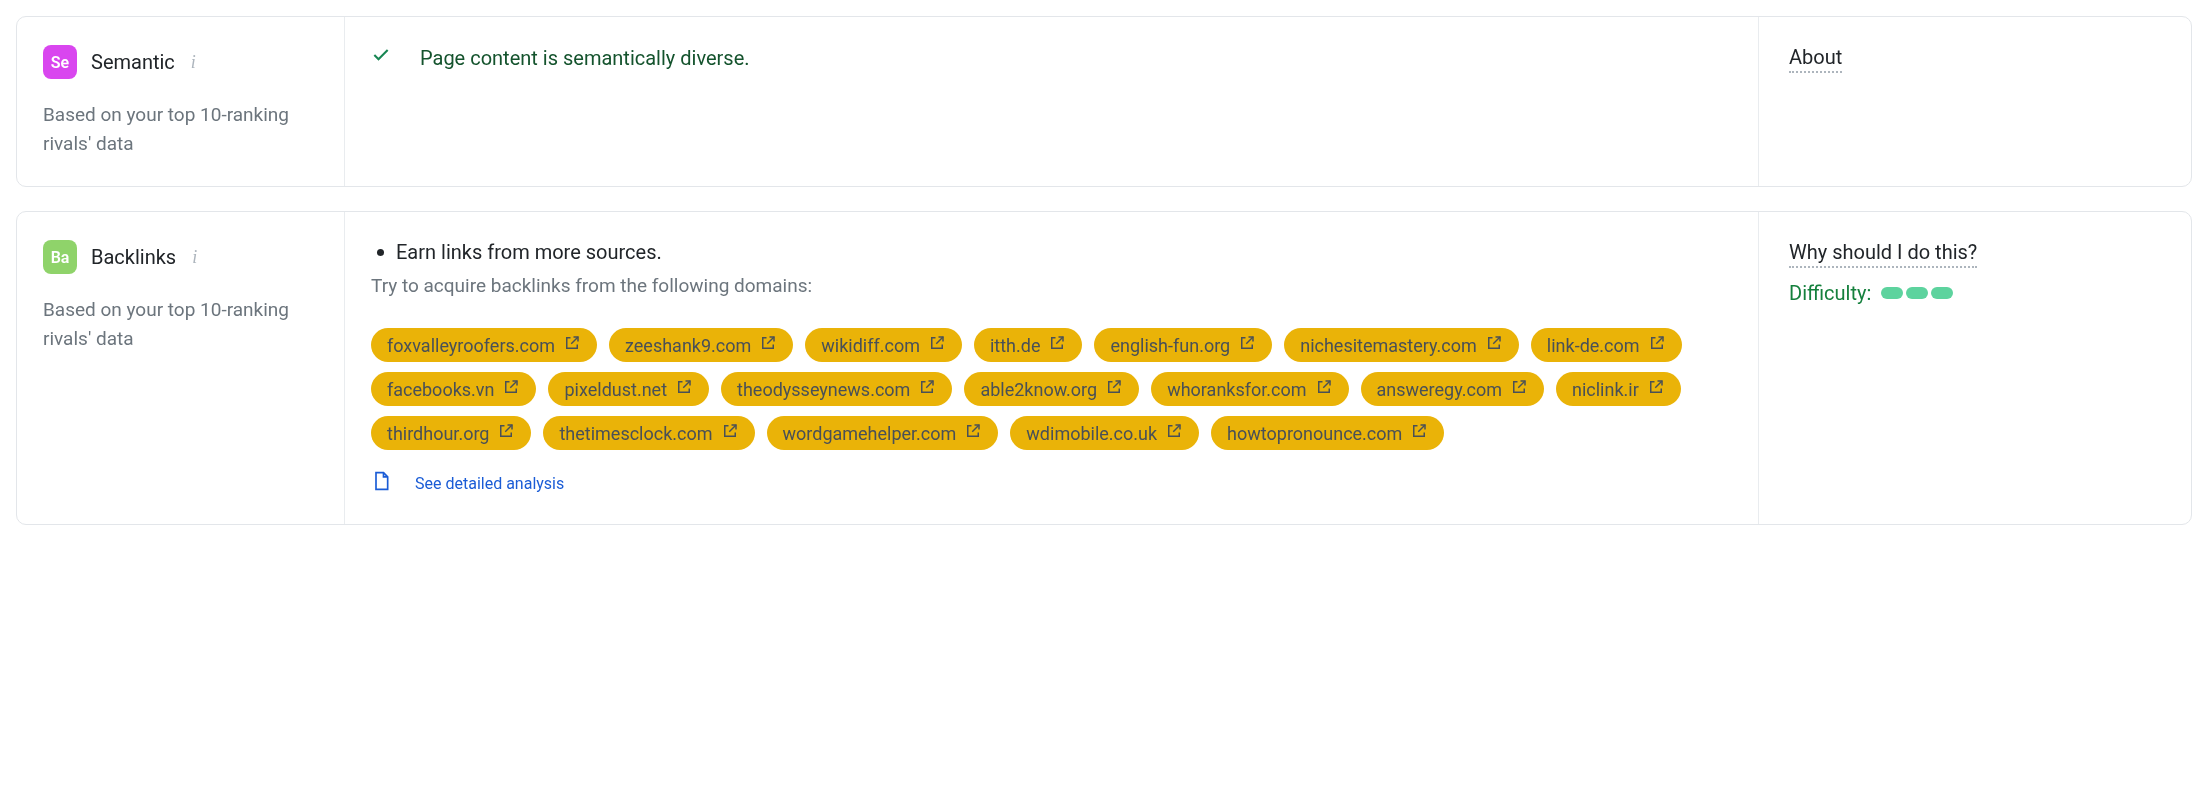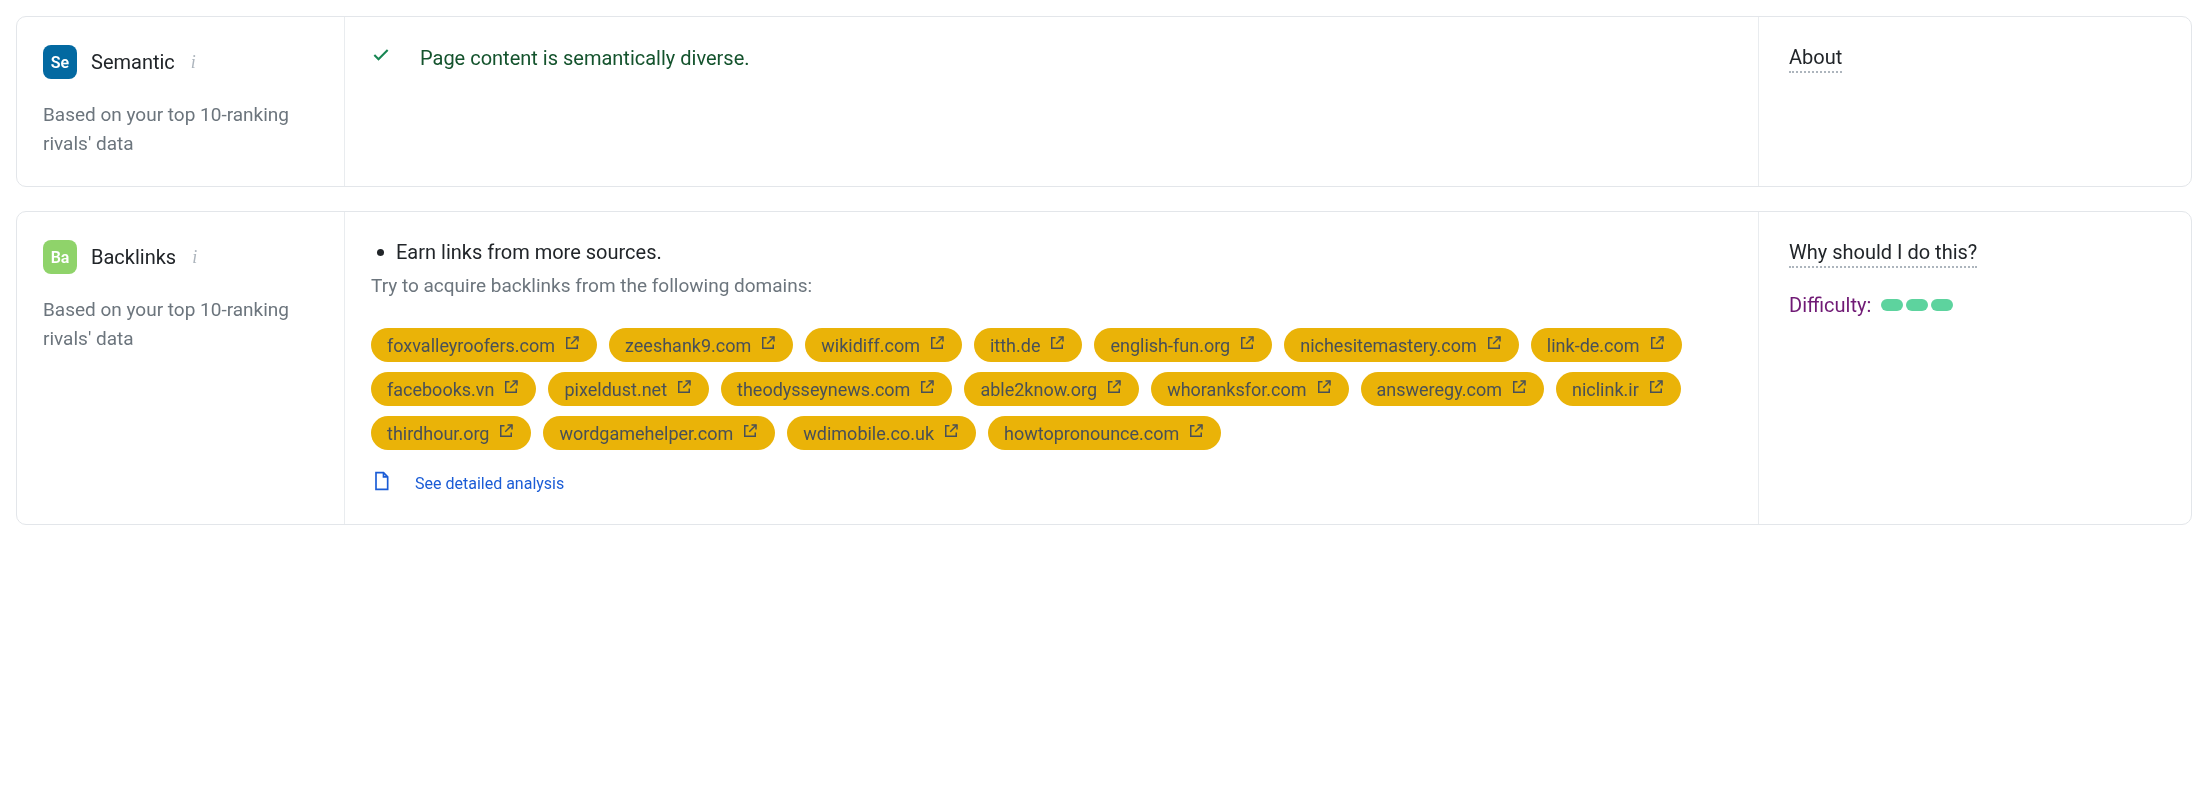--- a/index.html
+++ b/index.html
@@ -34,21 +34,21 @@
     align-items: center;
     justify-content: center;
     width: 34px;
     height: 34px;
     border-radius: 8px;
     font-weight: 600;
     font-size: 16px;
     color: #fff;
     vertical-align: middle;
   }
-  .badge-se { background: #0369a1; }
+  .badge-se { background: #d946ef; }
   .badge-ba { background: #8fd36a; }
   .header-row {
     display: flex;
     align-items: center;
     gap: 14px;
     margin-bottom: 22px;
   }
   .section-title {
     font-size: 20px;
     color: #212529;
@@ -126,22 +126,22 @@
     cursor: pointer;
   }
   .doc-icon svg {
     width: 20px; height: 22px; stroke: #1a5cd6; fill: none; stroke-width: 2;
   }
   .diff-row {
     display: flex;
     align-items: center;
     gap: 10px;
     font-size: 20px;
-    color: #701a75;
-    margin-top: 25px;
+    color: #15803d;
+    margin-top: 13px;
   }
   .diff-bars {
     display: inline-flex;
     gap: 3px;
   }
   .diff-bar {
     width: 22px; height: 12px; background: #5dd39e; border-radius: 6px;
   }
 </style>
 </head>
@@ -301,20 +301,28 @@
         </span>
         <span class="chip">
           <span>thirdhour.org</span>
           <span class="ext-icon"><svg viewBox="0 0 24 24">
               <path d="M14 4h6v6"></path>
               <path d="M20 4l-9 9"></path>
               <path d="M19 14v5H5V5h5"></path>
             </svg></span>
         </span>
         <span class="chip">
+          <span>thetimesclock.com</span>
+          <span class="ext-icon"><svg viewBox="0 0 24 24">
+              <path d="M14 4h6v6"></path>
+              <path d="M20 4l-9 9"></path>
+              <path d="M19 14v5H5V5h5"></path>
+            </svg></span>
+        </span>
+        <span class="chip">
           <span>wordgamehelper.com</span>
           <span class="ext-icon"><svg viewBox="0 0 24 24">
               <path d="M14 4h6v6"></path>
               <path d="M20 4l-9 9"></path>
               <path d="M19 14v5H5V5h5"></path>
             </svg></span>
         </span>
         <span class="chip">
           <span>wdimobile.co.uk</span>
           <span class="ext-icon"><svg viewBox="0 0 24 24">

